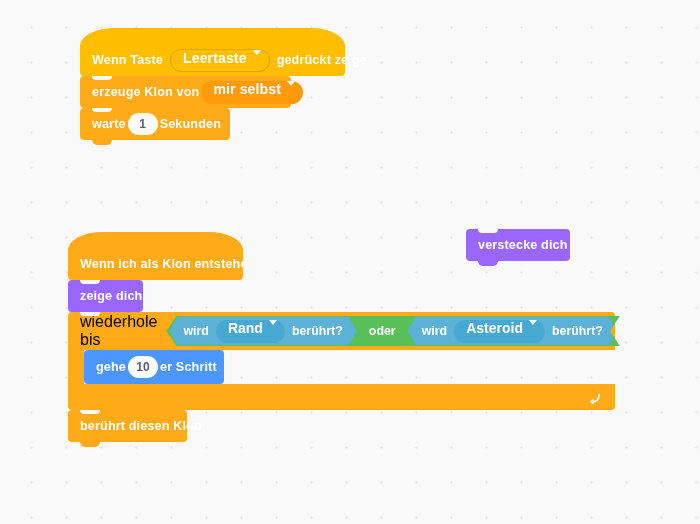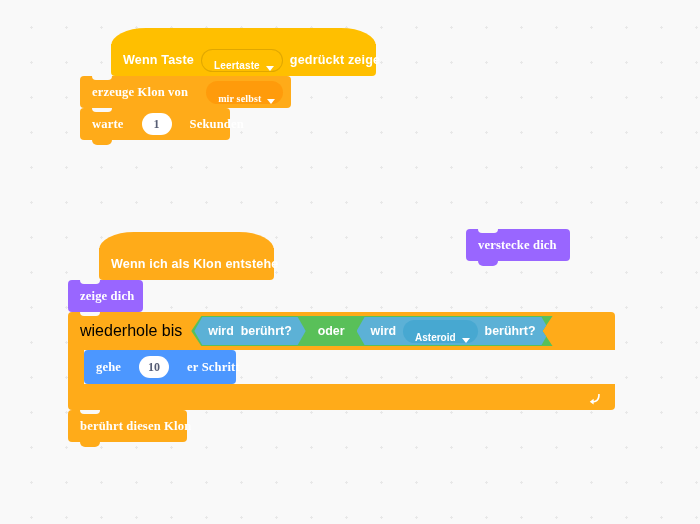--- a/index.html
+++ b/index.html
@@ -41,22 +41,21 @@
     font-weight: bold;
     letter-spacing: 0.15px;
     white-space: nowrap;
   }
 
   
   .cmd {
     height: 32px;
     border-radius: 4px;
     padding: 0 12px;
-    gap: 18px;
-    font-family: Liberation Serif, serif;
+    gap: 2px;
   }
   
   .cmd::after {
     content: "";
     position: absolute;
     left: 12px;
     top: 100%;
     width: 20px;
     height: 5px;
     border-bottom-left-radius: 5px;
@@ -77,21 +76,20 @@
     z-index: 2;
   }
 
   
   .hat {
     height: 32px;
     border-radius: 0 0 4px 4px;
     padding: 0 12px;
     gap: 7px;
     margin-top: 16px;
-    margin-left: 31px;
   }
   .hat::before {
     content: "";
     position: absolute;
     left: 0;
     top: -16px;
     width: 100%;
     height: 18px;
     background: inherit;
     border-top-left-radius: 58px 30px;
@@ -129,25 +127,25 @@
     align-items: center;
     justify-content: center;
     font-size: 12px;
     font-weight: bold;
     box-sizing: border-box;
   }
 
   .dropdown {
     border-radius: 14px;
     height: 23px;
-    padding: 0 8px 0 12px;
+    padding: 0 8px 16px 12px;
     display: inline-flex;
-    align-items: flex-end;
+    align-items: flex-start;
     gap: 6px;
-    font-size: 10px;
+    font-size: 14px;
     font-weight: bold;
     color: #ffffff;
     box-sizing: border-box;
   }
   .dd-events   { background: #ffbf00; border: 1px solid rgba(0,0,0,0.12); }
   .dd-control  { background: #ff9b0b; }
   .dd-sensing  { background: #47a8d1; }
   .dd-sensing-dark { background: #4da2c9; }
 
   .caret {
@@ -309,40 +307,44 @@
       <span class="lbl">zeige dich</span>
     </div>
 
     <div class="cblock">
       <div class="cblock-top c-control" style="width:547px;">
         <span class="lbl">wiederhole bis</span>
 
         <span class="hexa outer c-operator">
           <span class="hexa c-sensing">
             <span class="lbl">wird</span>
+            <span class="dropdown dd-sensing">
+              <span>Rand</span>
+              <span class="caret"></span>
+            </span>
             <span class="lbl">berührt?</span>
           </span>
 
           <span class="lbl op-label">oder</span>
 
           <span class="hexa c-sensing">
             <span class="lbl">wird</span>
             <span class="dropdown dd-sensing">
               <span>Asteroid</span>
               <span class="caret"></span>
             </span>
             <span class="lbl">berührt?</span>
           </span>
         </span>
       </div>
 
       <div class="cblock-body">
         <div class="cblock-arm c-control"></div>
         <div class="cblock-inner">
-          <div class="block cmd c-motion" style="width:152px; height:34px;align-items:center;">
+          <div class="block cmd c-motion" style="width:140px; height:34px;align-items:center;">
             <span class="lbl">gehe</span>
             <span class="num-input">10</span>
             <span class="lbl">er Schritt</span>
           </div>
         </div>
       </div>
 
       <div class="cblock-bottom c-control" style="width:547px;">
         <svg class="loop-arrow" viewBox="0 0 24 24">
           <path d="M19.5 6.2 C19.5 13.2 17.2 16.6 12.2 17.3 L12.2 14.0 L6.0 18.6 L12.2 23.0 L12.2 20.0

